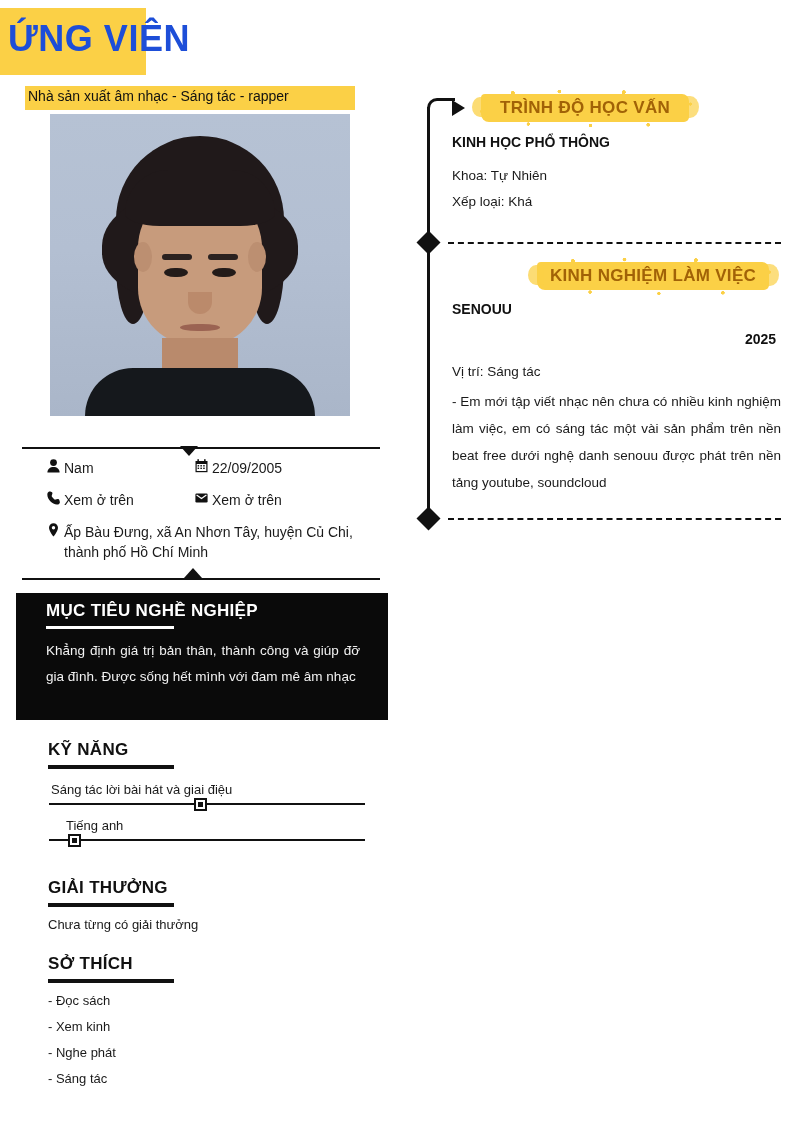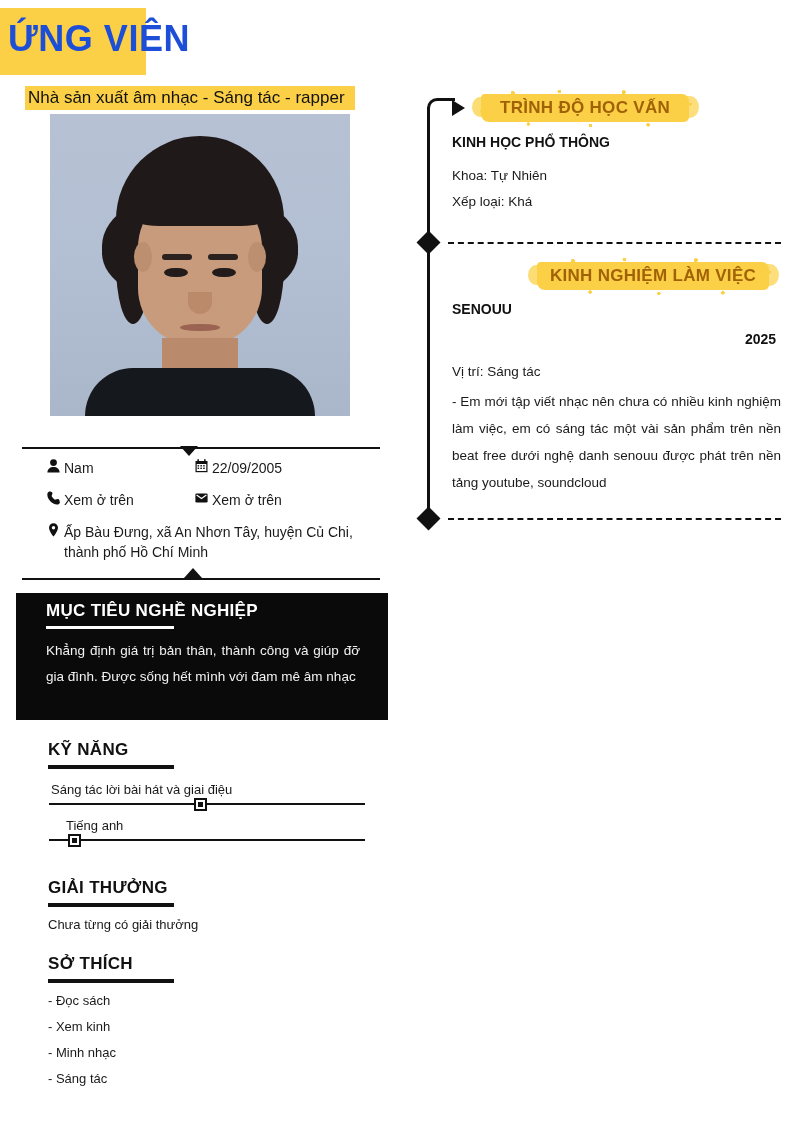--- a/index.html
+++ b/index.html
@@ -23,21 +23,21 @@
     font-size: 36px; font-weight: bold; letter-spacing: .5px;
     color: #1d4ed8; white-space: nowrap; z-index: 3;
   }
   .subtitle-bar {
     position: absolute; left: 25px; top: 86px;
     width: 330px; height: 24px;
     background: #fbd046;
   }
   .subtitle-text {
     position: absolute; left: 28px; top: 88px;
-    font-size: 17px; color: #111; white-space: nowrap; z-index: 3;
+    font-size: 14px; color: #111; white-space: nowrap; z-index: 3;
   }
 
   
   .photo {
     position: absolute; left: 50px; top: 114px;
     width: 300px; height: 302px;
     background: linear-gradient(180deg,#b6c2d4 0%,#b3bfd2 45%,#aab6c9 100%);
     overflow: hidden;
   }
   .ph-hair {
@@ -365,21 +365,21 @@
   <div class="sk-knob" id="knob1" style="top: 834px; left: 67.78px;"></div>
 
   <div class="sec-title" style="left:48px; top:878px;">GIẢI THƯỞNG</div>
   <div class="sec-underline" style="top:903px; width:126px;"></div>
   <div class="plain-line" style="top:917px;">Chưa từng có giải thưởng</div>
 
   <div class="sec-title" style="left:48px; top:954px;">SỞ THÍCH</div>
   <div class="sec-underline" style="top:979px; width:126px;"></div>
   <div class="plain-line" style="top:993px;">- Đọc sách</div>
   <div class="plain-line" style="top:1019px;">- Xem kinh</div>
-  <div class="plain-line" style="top:1045px;">- Minh nhạc</div>
+  <div class="plain-line" style="top:1045px;">- Nghe phát</div>
   <div class="plain-line" style="top:1071px;">- Sáng tác</div>
 
   <div class="tl-elbow"></div>
   <div class="tl-arrow"></div>
   <div class="tl-vert"></div>
   <div class="tl-diamond" style="top:234px;"></div>
   <div class="dash-line" style="top:242px;"></div>
   <div class="tl-diamond" style="top:510px;"></div>
   <div class="dash-line" style="top:518px;"></div>
 

